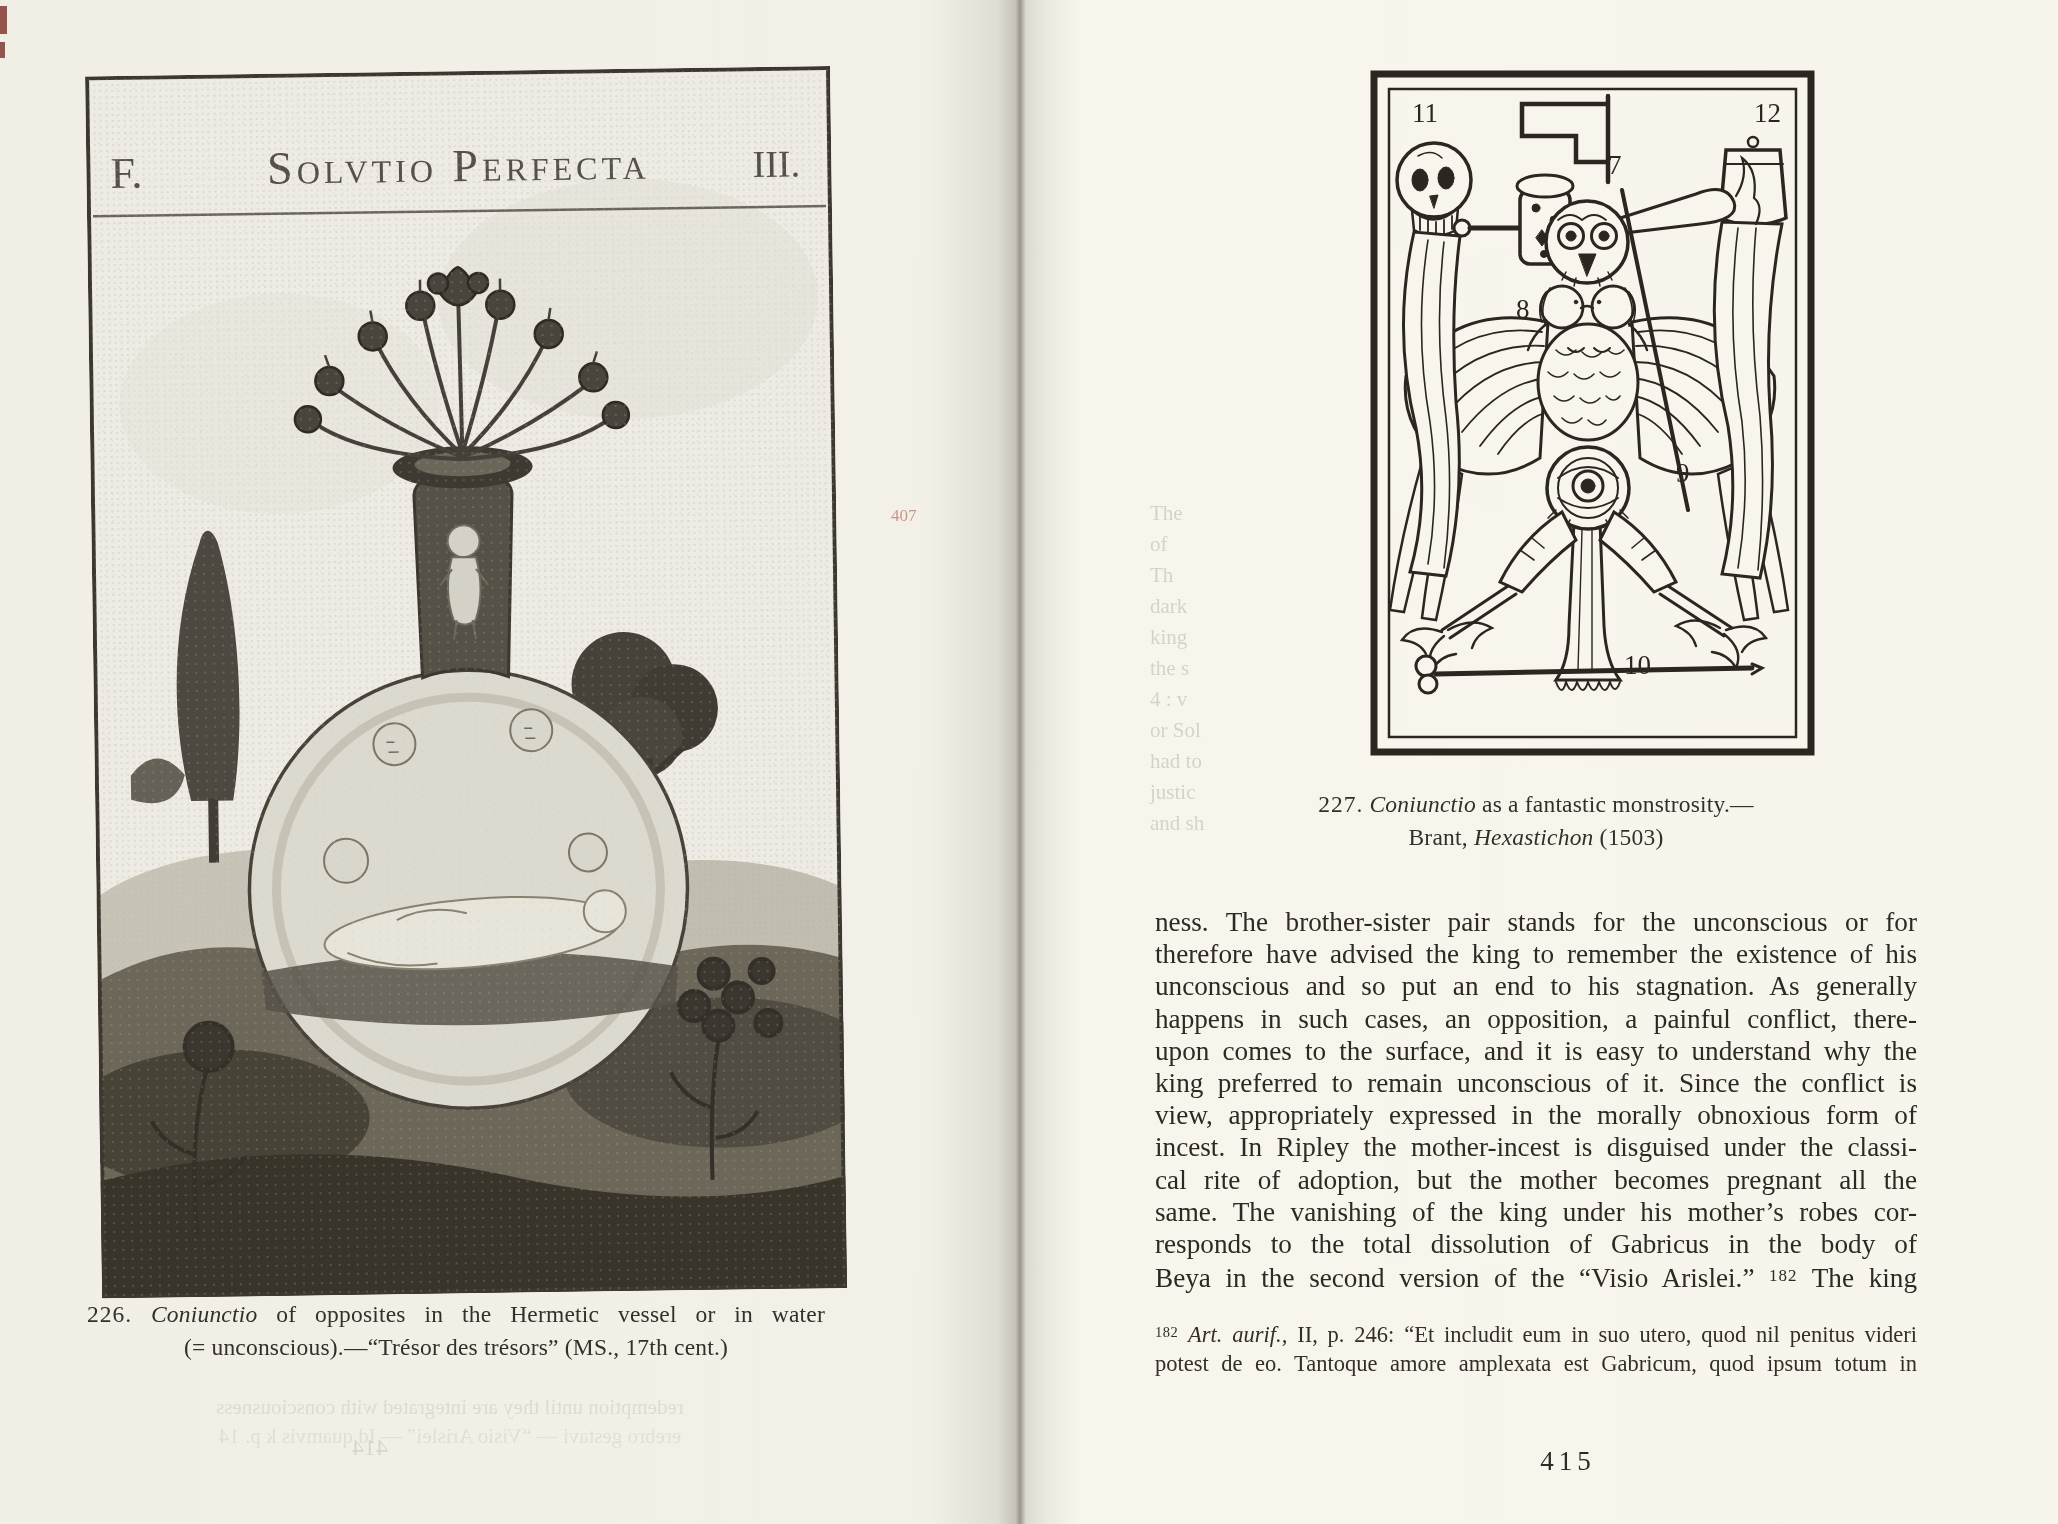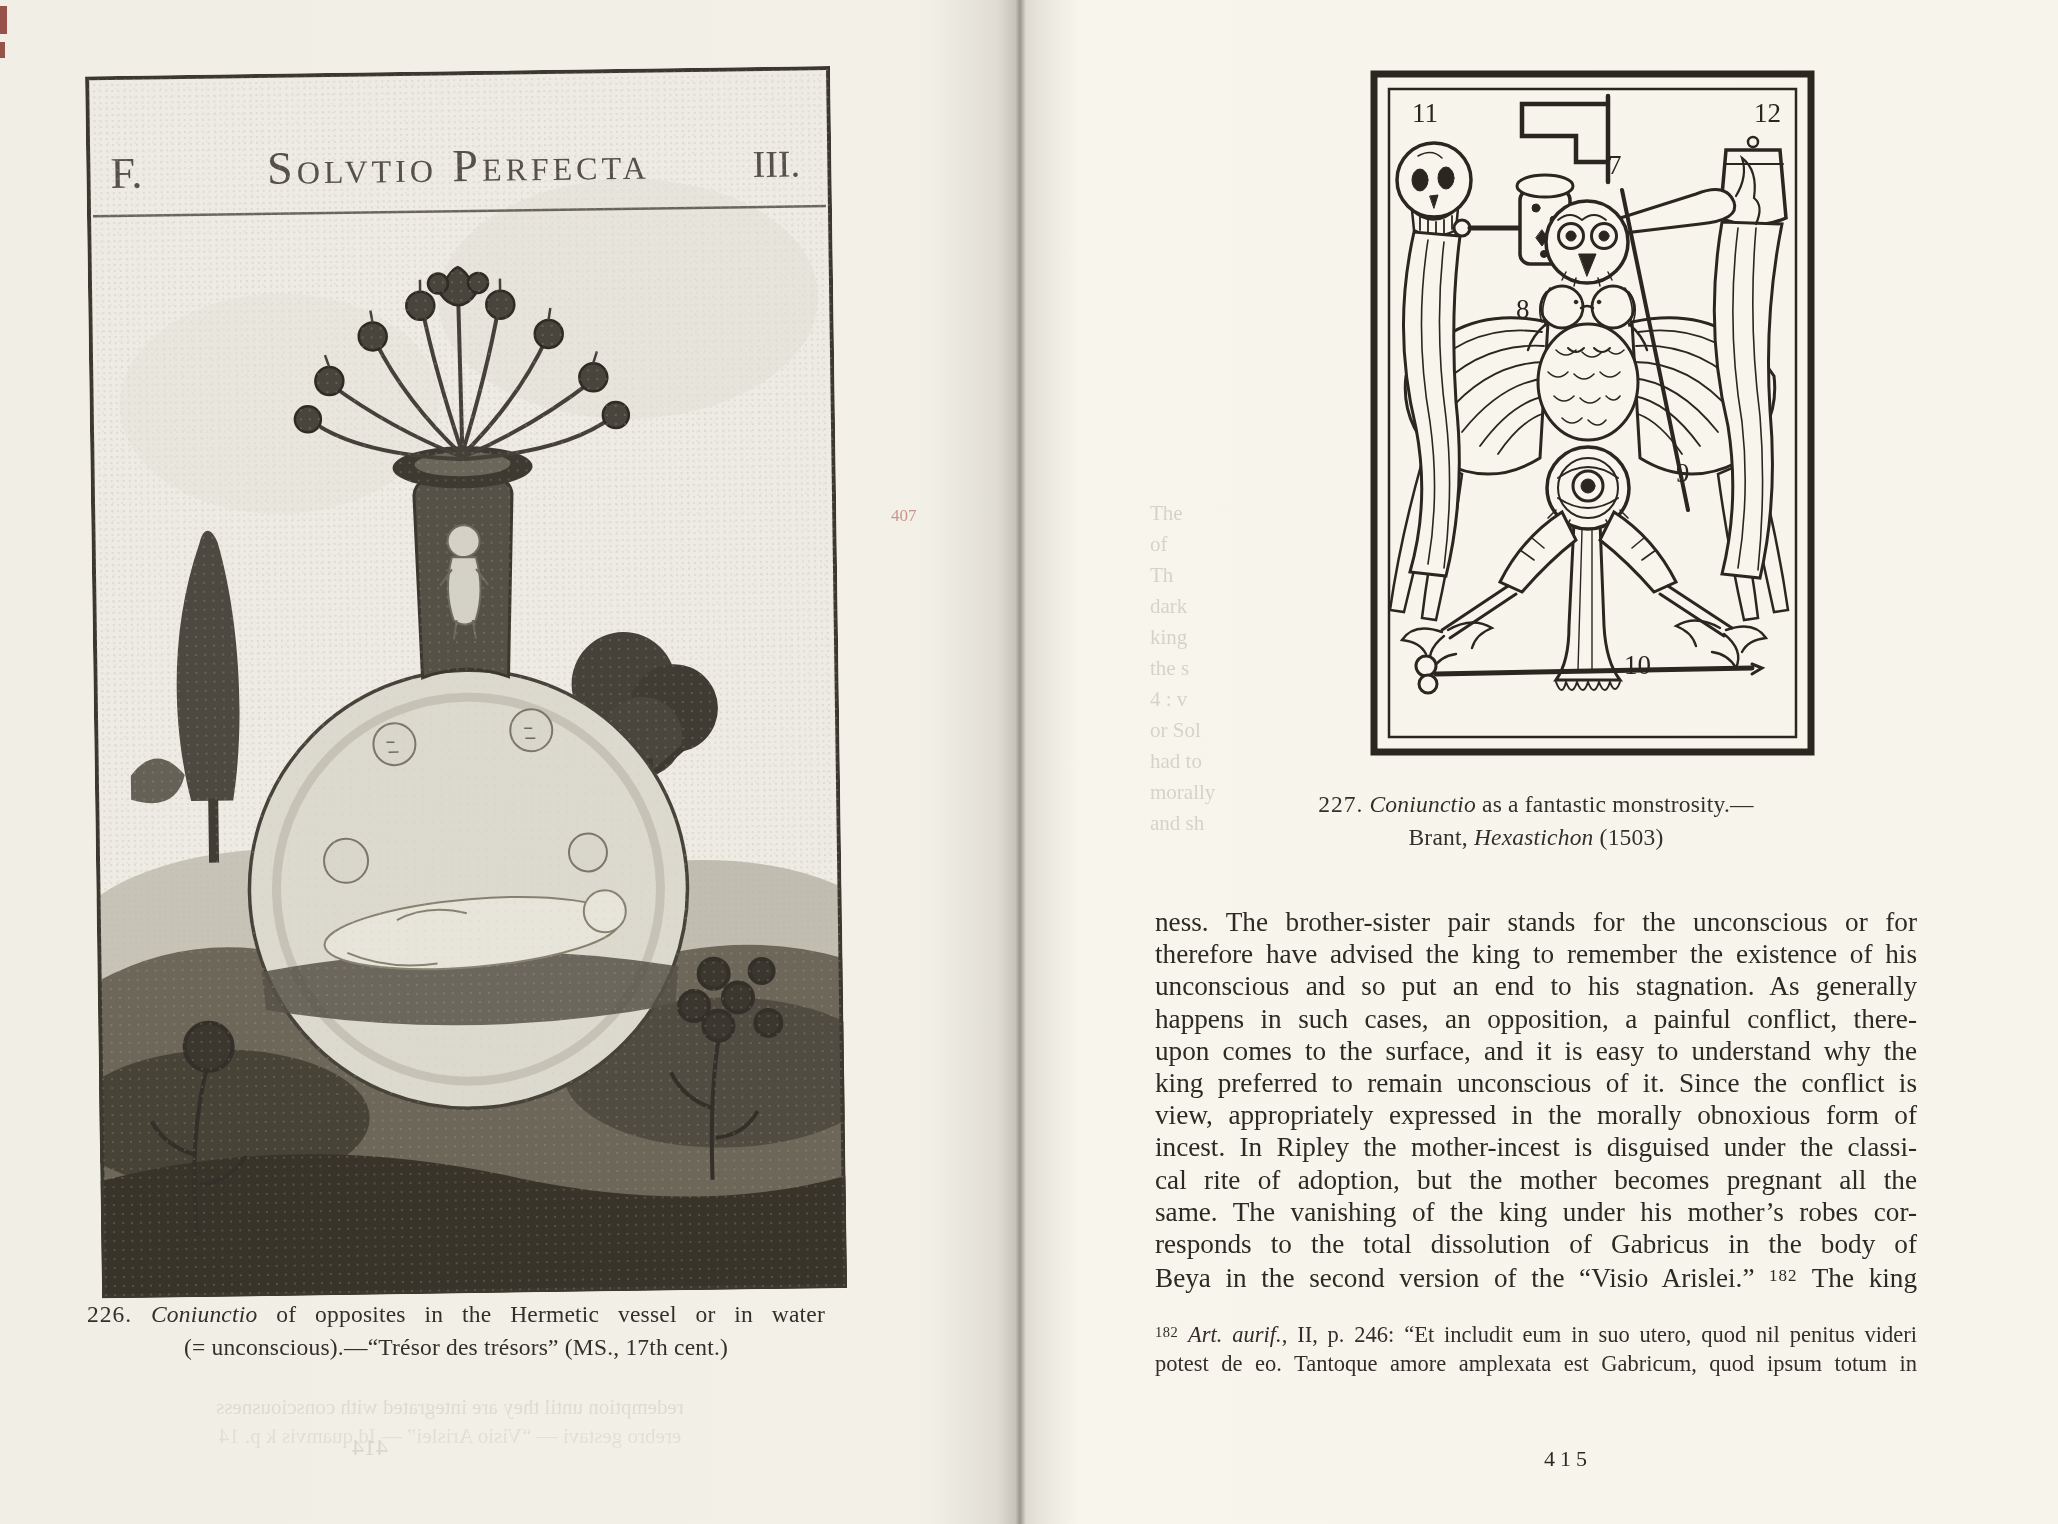--- a/index.html
+++ b/index.html
@@ -22,21 +22,21 @@
   .cap-center{text-align:center;}
   .capnum{letter-spacing:1px;}
 
   
   .bodytext{position:absolute;left:1155px;top:906px;width:762px;font-size:27.2px;line-height:32.2px;color:#2d2923;}
   .bline{text-align:justify;text-align-last:justify;white-space:nowrap;}
   .bline sup{font-size:17px;vertical-align:6px;letter-spacing:1px;}
   .footnote{position:absolute;left:1155px;top:1318px;width:762px;font-size:22.5px;line-height:29px;color:#332f28;}
   .fline{text-align:justify;text-align-last:justify;white-space:nowrap;}
   .fline sup{font-size:14.5px;vertical-align:5px;letter-spacing:.5px;}
-  .pagenum{position:absolute;left:1513px;top:1446px;width:110px;text-align:center;font-size:22px;letter-spacing:5px;color:#2d2923;}
+  .pagenum{position:absolute;left:1513px;top:1446px;width:110px;text-align:center;font-size:27px;letter-spacing:5px;color:#2d2923;}
 
   
   .ghost-col{position:absolute;left:1150px;top:498px;width:110px;font-size:21px;line-height:31px;color:#8e9483;opacity:.34;filter:blur(.4px);}
   .ghost-col div{white-space:nowrap;}
   .ghost-pnum{position:absolute;left:891px;top:506px;font-size:17px;color:#a84a3e;opacity:.55;filter:blur(.3px);}
   .ghost-mirror{position:absolute;left:88px;top:1392px;width:724px;font-size:21px;line-height:31px;color:#8a8f7e;
                 opacity:.20;filter:blur(.5px);transform:scaleX(-1);text-align:center;white-space:nowrap;}
   .ghost-mirror-num{position:absolute;left:330px;top:1434px;width:80px;font-size:24px;color:#8a8f7e;opacity:.24;
                 filter:blur(.5px);transform:scaleX(-1);text-align:center;}
   i{font-style:italic;}
@@ -342,21 +342,21 @@
     <div class="ghost-col">
       <div>The</div>
       <div>of</div>
       <div>Th</div>
       <div>dark</div>
       <div>king</div>
       <div>the s</div>
       <div>4 : v</div>
       <div>or Sol</div>
       <div>had to</div>
-      <div>morally</div>
+      <div>justic</div>
       <div>and sh</div>
     </div>
     <div class="ghost-pnum">407</div>
 
     <div class="bodytext">
       <div class="bline">ness. The brother-sister pair stands for the unconscious or for</div>
       <div class="bline">therefore have advised the king to remember the existence of his</div>
       <div class="bline">unconscious and so put an end to his stagnation. As generally</div>
       <div class="bline">happens in such cases, an opposition, a painful conflict, there-</div>
       <div class="bline">upon comes to the surface, and it is easy to understand why the</div>

